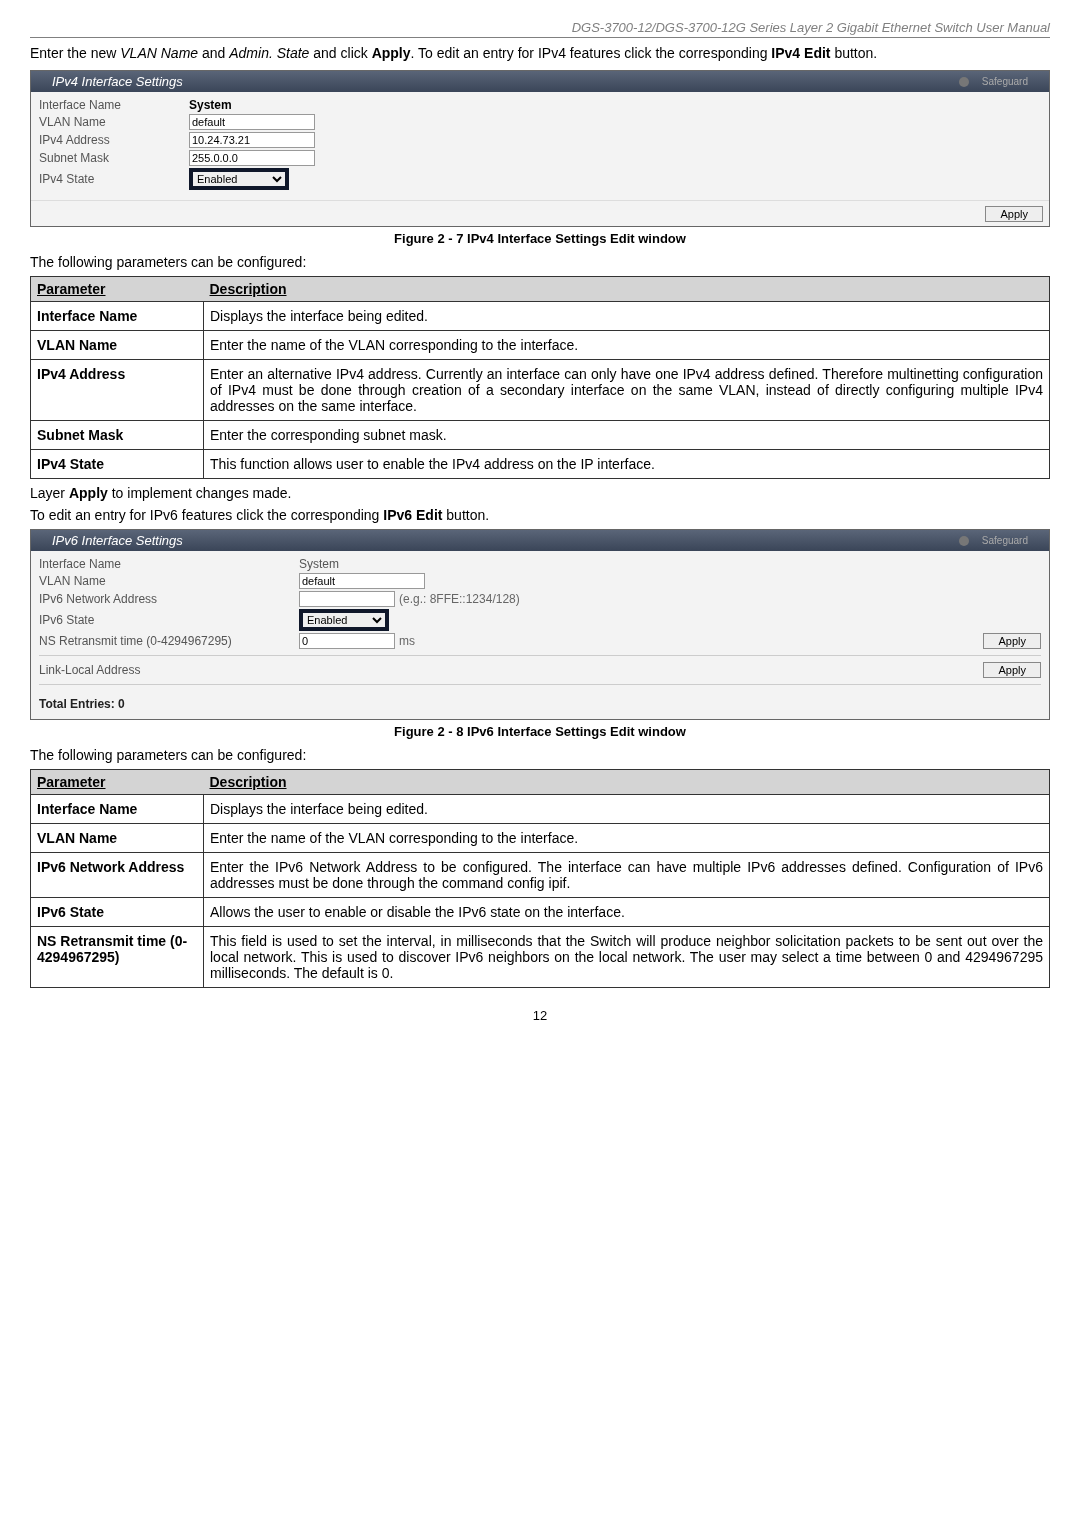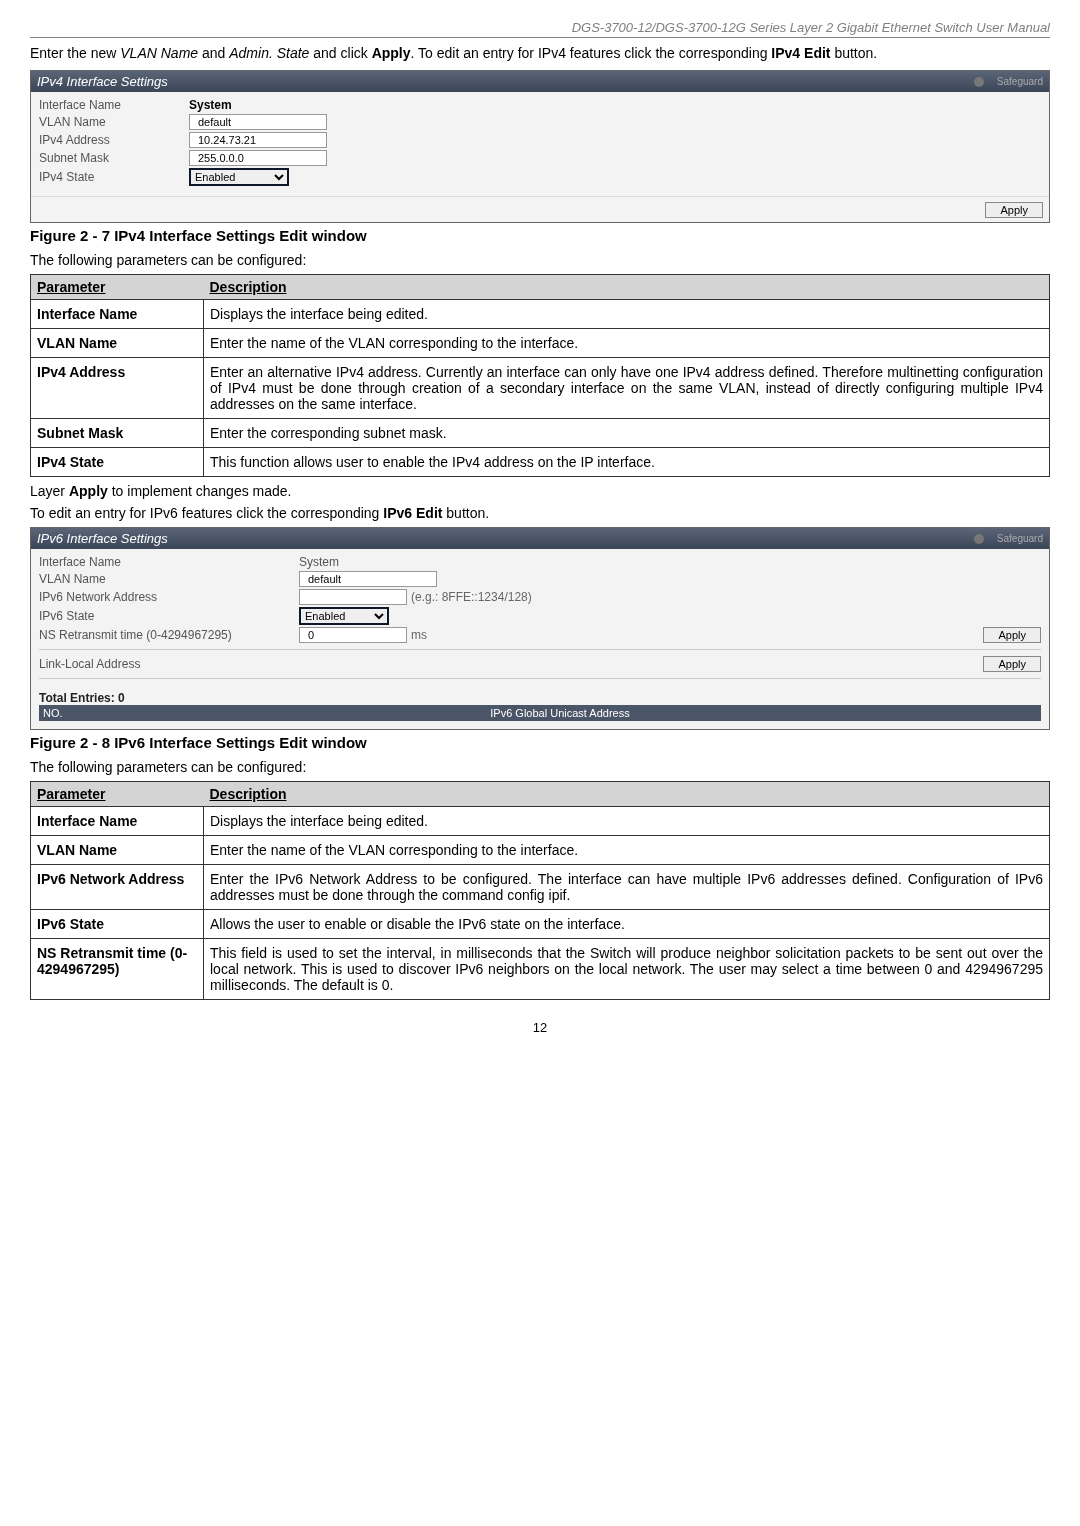--- a/index.html
+++ b/index.html
@@ -1,32 +1,32 @@
 <!DOCTYPE html>
 <html><head>
 <meta charset="utf-8">
 <style>
   body { font-family: Arial, sans-serif; font-size: 14px; color: #000; background: #fff; margin: 0; padding: 20px 30px; width: 1020px; }
   .header { color: #808080; font-style: italic; font-size: 13px; text-align: right; border-bottom: 1px solid #808080; padding-bottom: 2px; margin-bottom: 6px; }
   .intro { text-align: justify; line-height: 1.3; margin-bottom: 8px; }
   .intro .italic { font-style: italic; }
   .intro .bold { font-weight: bold; }
   .panel { border: 1px solid #666; margin-bottom: 2px; }
-  .panel-header { background: linear-gradient(#5a6578,#3a4558); color: #fff; font-size: 13px; padding: 3px 6px; display: flex; justify-content: space-between; font-style: italic; }
+  .panel-header { background: linear-gradient(#5a6578,#3a4558); color: #fff; font-size: 13px; padding: 3px 21px; display: flex; justify-content: space-between; font-style: italic; }
   .panel-header .safeguard { color: #aaa; font-style: normal; font-size: 10px; display: flex; align-items: center; gap: 13px; }
   .panel-body { background: #f3f3f3; padding: 6px 8px 8px 8px; font-size: 12px; color: #555; }
   .form-row { display: flex; align-items: center; margin-bottom: 2px; }
   .form-row .lbl { width: 150px; }
   .form-row .lbl6 { width: 260px; }
-  .form-row input[type=text] { width: 120px; font-size: 11px; border: 1px solid #999; background: #fff; padding: 1px 8px; }
-  .form-row select { width: 100px; font-size: 11px; border: 2px solid #0f172a; }
+  .form-row input[type=text] { width: 120px; font-size: 11px; border: 1px solid #999; background: #fff; padding: 1px 2px; }
+  .form-row select { width: 100px; font-size: 11px; border: 4px solid #0f172a; }
   .form-row select.small { width: 90px }
   .panel-footer { text-align: right; padding: 4px 6px; border-top: 1px solid #ddd; background: #f3f3f3; }
   .btn { background: #eee; border: 1px solid #888; font-size: 11px; padding: 1px 14px; cursor: pointer; }
-  .caption { text-align: left; font-weight: bold; font-size: 15px; margin: 4px 0 8px 0; }
+  .caption { text-align: center; font-weight: bold; font-size: 13px; margin: 4px 0 8px 0; }
   .para { margin: 6px 0; }
   table.desc { width: 100%; border-collapse: collapse; border: 1px solid #333; }
   table.desc th { background: #d4d4d4; text-align: left; padding: 4px 6px; font-size: 14px; border-bottom: 1px solid #333; text-decoration: underline; }
   table.desc td { border: 1px solid #333; padding: 6px 6px; vertical-align: top; }
   table.desc td.pname { font-weight: bold; width: 160px; }
   .hint { color: #666; font-size: 12px; margin-left: 4px; }
   .total { font-weight: bold; color: #222; font-size: 12px; margin-top: 12px; }
   .tablehead { background: #4a5568; color: #fff; font-size: 11px; padding: 2px 4px; display: flex; }
   .tablehead .col1 { width: 40px; }
   .tablehead .col2 { flex: 1; text-align: center; }
@@ -144,24 +144,20 @@
         <span class="hint">ms</span>
       <span style="flex:1;text-align:right"><button class="btn">Apply</button></span>
     </div>
     <hr class="sep">
     <div class="form-row">
         <span class="lbl6">Link-Local Address</span>
       <span style="flex:1;text-align:right"><button class="btn">Apply</button></span>
     </div>
     <hr class="sep">
     <div class="total">Total Entries: 0</div>
-    <div class="tablehead">
-      <span class="col1">NO.</span>
-      <span class="col2">IPv6 Global Unicast Address</span>
-    </div>
   </div>
 </div>
 
 <div class="caption">Figure 2 - 8 IPv6 Interface Settings Edit window</div>
 <div class="para">The following parameters can be configured:</div>
 
 <table class="desc">
   <tbody>
       <tr>
         <th style="width:160px">Parameter</th>

